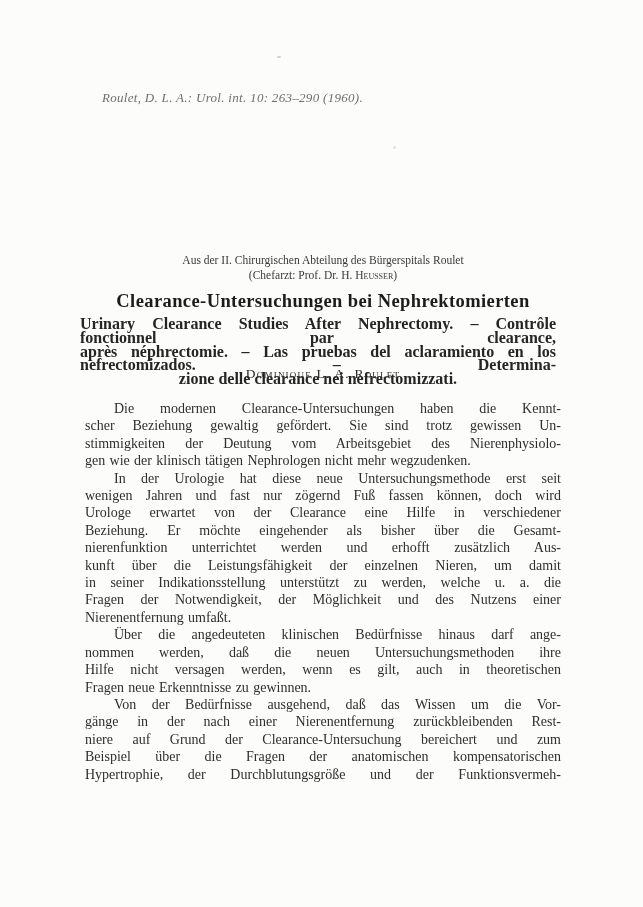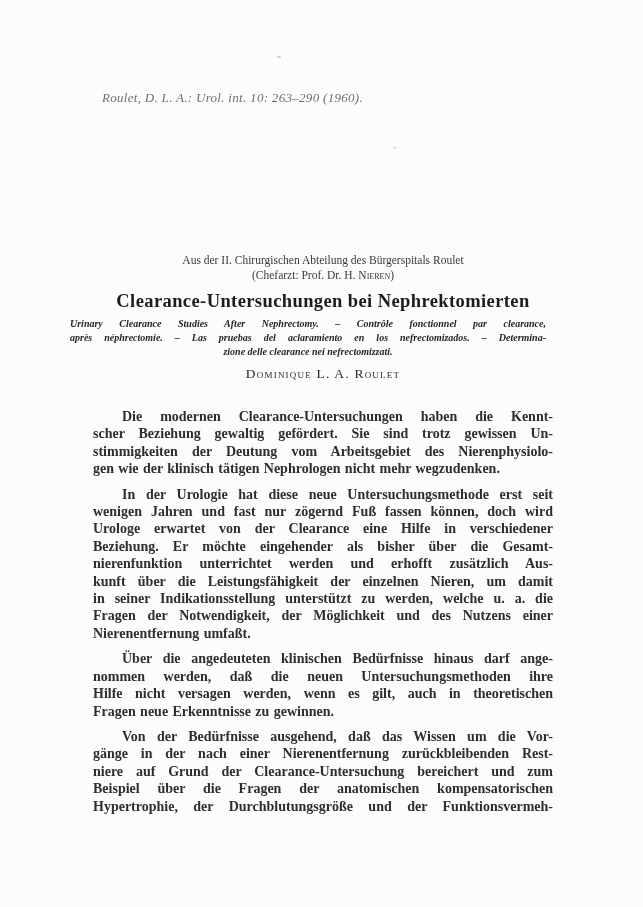--- a/index.html
+++ b/index.html
@@ -47,28 +47,27 @@
     margin: 0;
     text-align: center;
     font-size: 18.5px;
     font-weight: bold;
     letter-spacing: 0.4px;
     color: var(--ink-dark);
     white-space: nowrap;
   }
   .subtitle {
     position: absolute;
-    left: 70px;
+    left: 80px;
     width: 476px;
     top: 317px;
-    font-size: 10px;
+    font-size: 16px;
     font-weight: bold;
     line-height: 13.8px;
     color: #252525;
-    font-style: italic;
   }
   .sub-line.stretch { text-align: justify; text-align-last: justify; }
   .sub-line.center  { text-align: center; }
   .author {
     position: absolute;
     left: 85px;
     width: 476px;
     top: 366px;
     text-align: center;
     font-variant: small-caps;
@@ -79,21 +78,21 @@
   .body-text {
     position: absolute;
     left: 85px;
     width: 476px;
     top: 400px;
     font-size: 14px;
     line-height: 17.4px;
     word-spacing: 0.06em;
     color: var(--ink);
   }
-  .para { margin: 8px; font-weight: bold; }
+  .para { margin: 0; }
   .bline { text-align: justify; text-align-last: justify; }
   .bline.lastline { text-align-last: left; }
   .bline.firstline { text-indent: 29px; }
   .speck {
     position: absolute;
     background: #b9b9b5;
     border-radius: 50%;
     opacity: 0.7;
   }
   .speck.s1 { left: 277px; top: 56px; width: 4px; height: 2px; }
@@ -106,21 +105,21 @@
 <div class="page">
 
   <div class="speck s1"></div>
   <div class="speck s2"></div>
   <div class="speck s3"></div>
 
   <div class="citation">Roulet, D. L. A.: Urol. int. 10: 263–290 (1960).</div>
 
   <div class="affiliation">
     <div>Aus der II. Chirurgischen Abteilung des Bürgerspitals Roulet</div>
-    <div><span>(Chefarzt: Prof. Dr. H. </span><span class="sc">Nieren</span><span>)</span></div>
+    <div><span>(Chefarzt: Prof. Dr. H. </span><span class="sc">Heusser</span><span>)</span></div>
   </div>
 
   <h1 class="title">Clearance-Untersuchungen bei Nephrektomierten</h1>
 
   <div class="subtitle">
       <div class="sub-line stretch">Urinary Clearance Studies After Nephrectomy. – Contrôle fonctionnel par clearance,</div>
       <div class="sub-line stretch">après néphrectomie. – Las pruebas del aclaramiento en los nefrectomizados. – Determina-</div>
       <div class="sub-line center">zione delle clearance nei nefrectomizzati.</div>
     </div>
 

